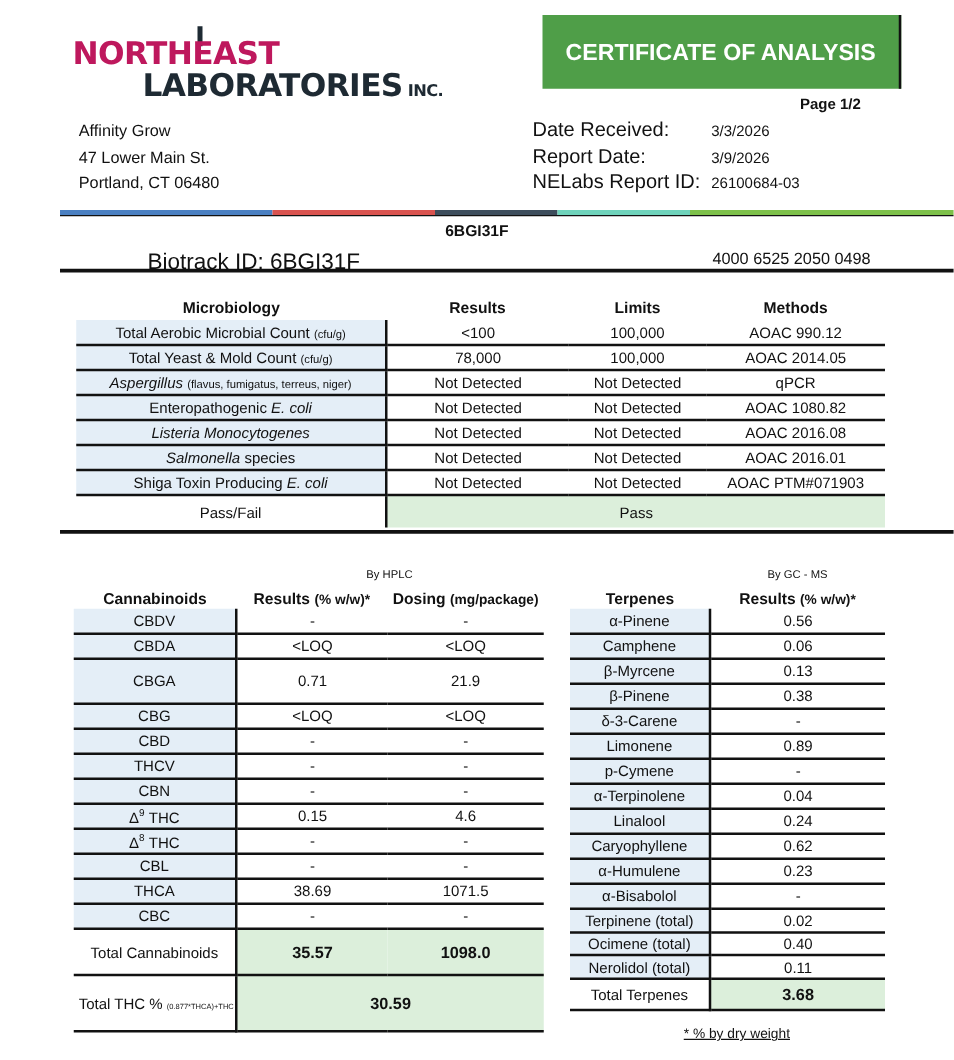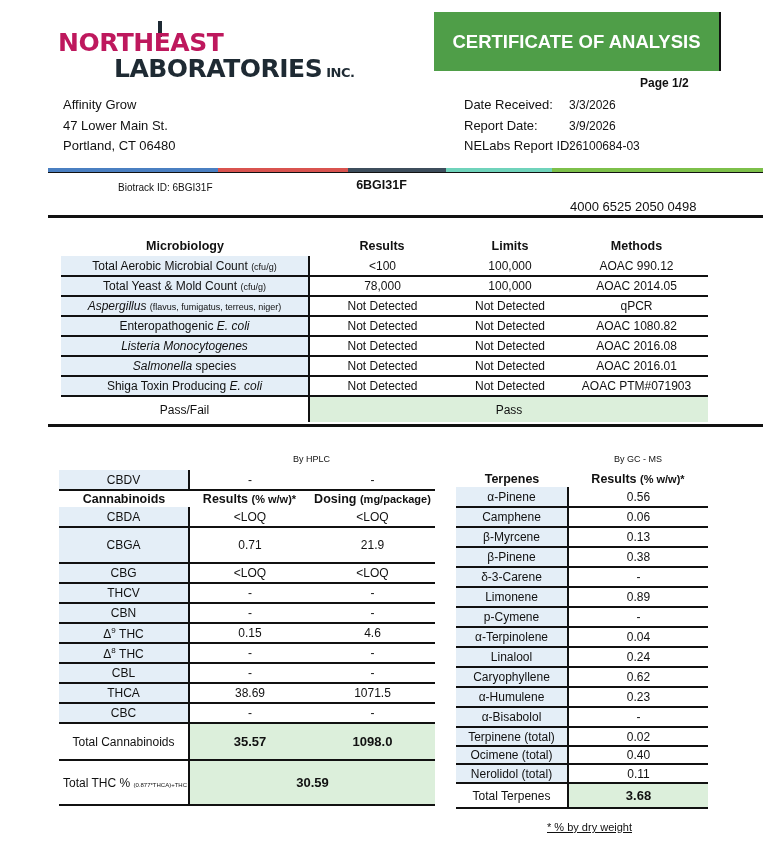--- a/index.html
+++ b/index.html
@@ -11,29 +11,29 @@
   .logo-bottom { left: 114px; top: 54px; font-family: "DejaVu Sans", sans-serif; font-weight: bold; font-size: 25px; color: #1e2a33; letter-spacing: -0.5px; line-height: 30px; }
   .logo-inc { font-size: 13px; margin-left: 4px; text-align: center; }
   .flask-neck { left: 158px; top: 21px; width: 4px; height: 16px; background: #1e2a33; }
 
   
   .coa { left: 434px; top: 12px; width: 287px; height: 59px; background: #4f9e48; color: #ffffff; font-weight: bold; font-size: 18.5px; display: flex; align-items: center; justify-content: center; border-right: 2px solid #111; }
   .page-num { left: 640px; top: 76px; font-weight: bold; font-size: 12px; }
 
   
   .client { left: 63px; top: 95px; font-size: 13px; line-height: 20.5px; }
-  .meta-l { left: 464px; top: 95px; font-size: 13px; line-height: 20.5px; }
+  .meta-l { left: 426px; top: 95px; font-size: 16px; line-height: 20.5px; }
   .meta-v { left: 569px; top: 95px; font-size: 12px; line-height: 20.5px; }
 
   
   .colorbar { left: 48px; top: 168px; width: 715px; height: 5px; display: flex; border-bottom: 1.5px solid #111; }
   .colorbar div { height: 100%; }
 
   .sample-id { left: 0; top: 178px; width: 763px; text-align: center; font-weight: bold; font-size: 12.5px; }
-  .biotrack { left: 118px; top: 182px; font-size: 10px; }
+  .biotrack { left: 118px; top: 199px; font-size: 18px; }
   .barcode-num { left: 570px; top: 199px; font-size: 13px; }
   .hr-thick { left: 48px; width: 715px; height: 3px; background: #111; }
 
   
   table { border-collapse: collapse; position: absolute; font-size: 12px; }
   td, th { text-align: center; padding: 0; }
   th { font-weight: bold; font-size: 12.5px; }
   .lbl { background: #e4eef7; }
   .green { background: #dcefdb; }
   .rowline td { border-bottom: 2px solid #111; }
@@ -152,44 +152,49 @@
 <div class="abs by-hplc">By HPLC</div>
 <div class="abs by-gcms">By GC - MS</div>
 
 <table style="left:59px; top:470px; width:376px;">
   <colgroup>
       <col style="width:130px">
       <col style="width:121px">
       <col style="width:125px">
     </colgroup>
   <tbody>
-      <tr class="rowline" style="height:20px">
-        <td class="lbl vsep">CBDV</td>
-        <td>-</td>
-        <td>-</td>
-      </tr>
-  <tr class="rowline" style="height:17px">
+      <tr class="rowline" style="height:17px">
     <th>Cannabinoids</th>
     <th><span>Results</span> <span style="font-size:11px">(% w/w)*</span></th>
     <th><span>Dosing</span> <span style="font-size:11px">(mg/package)</span></th>
   </tr>
+  <tr class="rowline" style="height:20px">
+        <td class="lbl vsep">CBDV</td>
+        <td>-</td>
+        <td>-</td>
+      </tr>
   <tr class="rowline" style="height:20px">
         <td class="lbl vsep">CBDA</td>
         <td>&lt;LOQ</td>
         <td>&lt;LOQ</td>
       </tr>
   <tr class="rowline" style="height:36px">
         <td class="lbl vsep">CBGA</td>
         <td>0.71</td>
         <td>21.9</td>
       </tr>
   <tr class="rowline" style="height:20px">
         <td class="lbl vsep">CBG</td>
         <td>&lt;LOQ</td>
         <td>&lt;LOQ</td>
+      </tr>
+  <tr class="rowline" style="height:20px">
+        <td class="lbl vsep">CBD</td>
+        <td>-</td>
+        <td>-</td>
       </tr>
   <tr class="rowline" style="height:20px">
         <td class="lbl vsep">THCV</td>
         <td>-</td>
         <td>-</td>
       </tr>
   <tr class="rowline" style="height:20px">
         <td class="lbl vsep">CBN</td>
         <td>-</td>
         <td>-</td>

